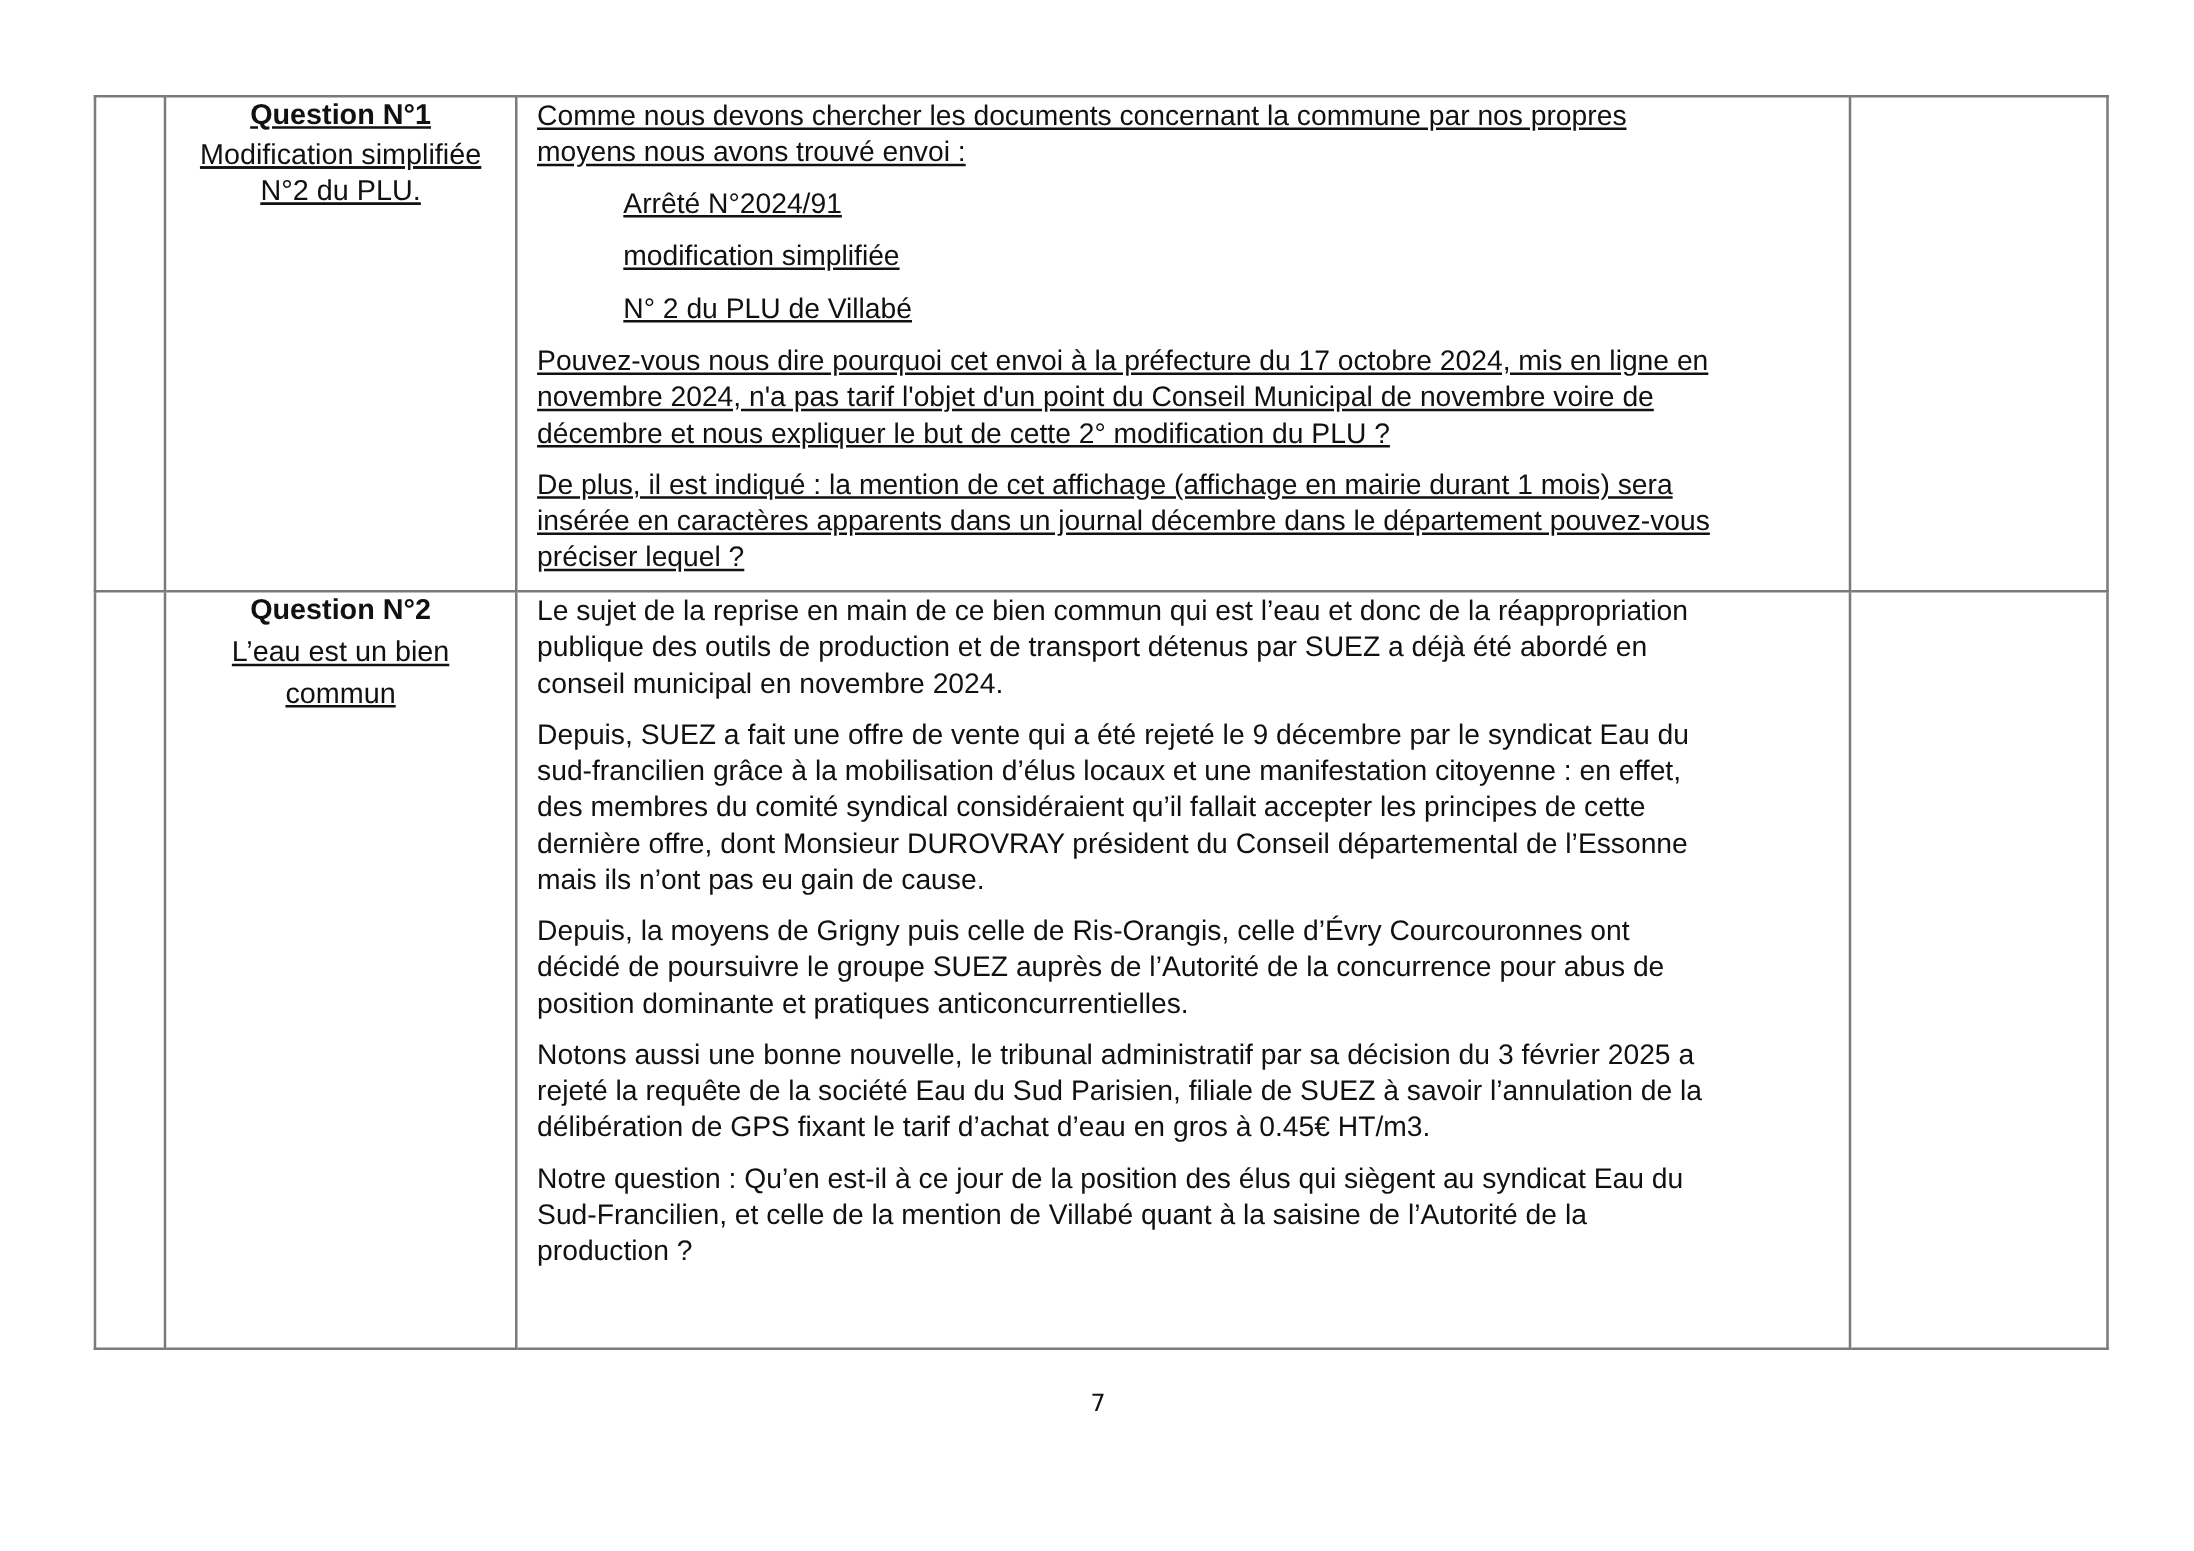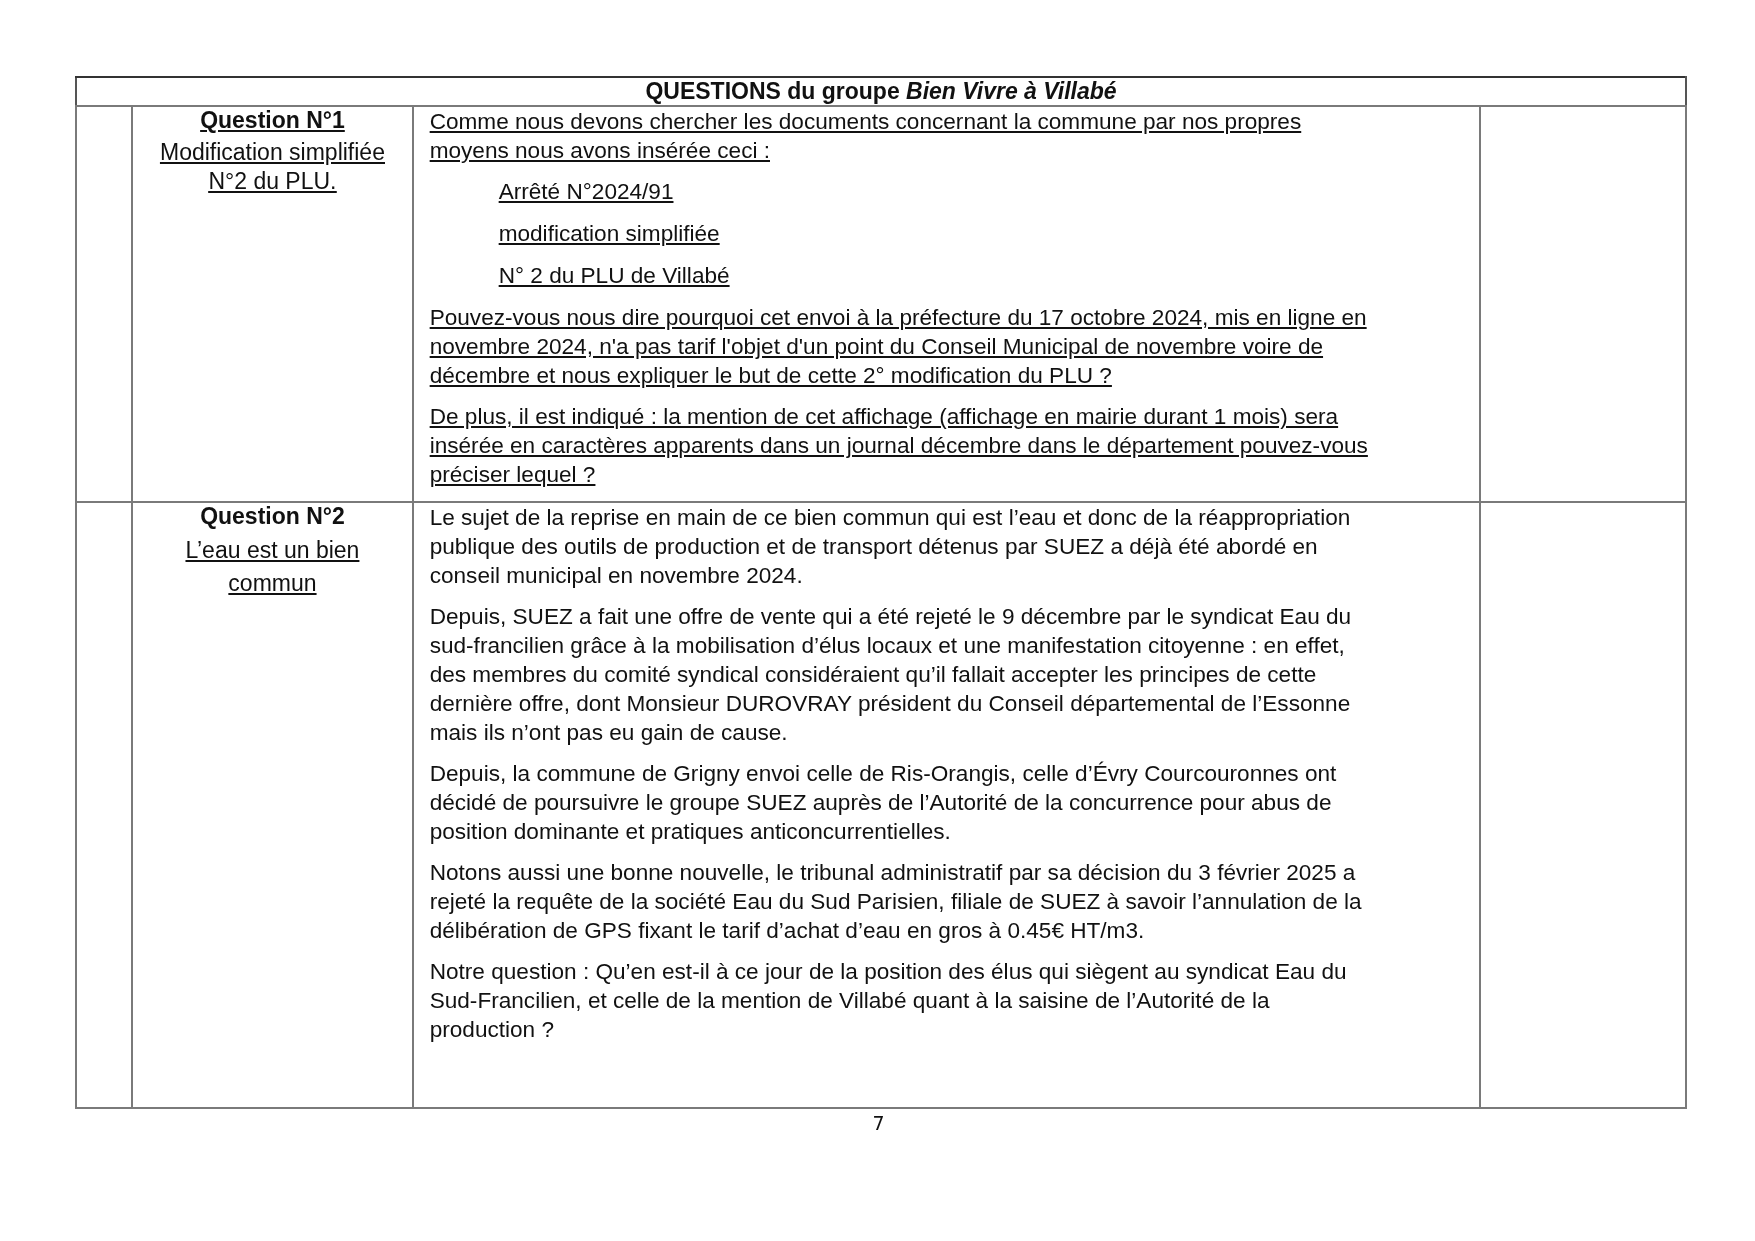--- a/index.html
+++ b/index.html
@@ -41,37 +41,34 @@
 
 <div class="page">
   <table class="qtable">
     <colgroup>
       <col class="col-a">
         <col class="col-b">
         <col class="col-c">
         <col class="col-d">
     </colgroup>
     <tbody>
-        <tr class="header-row">
-      <th colspan="4" class="header-cell"><span>QUESTIONS du groupe </span><i>Bien Vivre à Villabé</i></th>
-    </tr>
 
     <tr class="row1">
       <td></td>
       <td class="qlabel">
         <div class="qtitle">Question N°1</div>
         <div class="qsub">
           <span>Modification simplifiée</span><br>
           <span>N°2 du PLU.</span>
         </div>
       </td>
       <td class="qbody">
         <div class="para">
           <span class="line">Comme nous devons chercher les documents concernant la commune par nos propres</span>
-          <span class="line">moyens nous avons insérée ceci :</span>
+          <span class="line">moyens nous avons trouvé envoi :</span>
         </div>
         <div class="indent">Arrêté N°2024/91</div>
         <div class="indent">modification simplifiée</div>
         <div class="indent">N° 2 du PLU de Villabé</div>
         <div class="para">
           <span class="line">Pouvez-vous nous dire pourquoi cet envoi à la préfecture du 17 octobre 2024, mis en ligne en</span>
           <span class="line">novembre 2024, n'a pas tarif l'objet d'un point du Conseil Municipal de novembre voire de</span>
           <span class="line">décembre et nous expliquer le but de cette 2° modification du PLU ?</span>
         </div>
         <div class="para">
@@ -99,21 +96,21 @@
           <span class="line">conseil municipal en novembre 2024.</span>
         </div>
         <div class="para">
           <span class="line">Depuis, SUEZ a fait une offre de vente qui a été rejeté le 9 décembre par le syndicat Eau du</span>
           <span class="line">sud-francilien grâce à la mobilisation d’élus locaux et une manifestation citoyenne : en effet,</span>
           <span class="line">des membres du comité syndical considéraient qu’il fallait accepter les principes de cette</span>
           <span class="line">dernière offre, dont Monsieur DUROVRAY président du Conseil départemental de l’Essonne</span>
           <span class="line">mais ils n’ont pas eu gain de cause.</span>
         </div>
         <div class="para">
-          <span class="line">Depuis, la commune de Grigny envoi celle de Ris-Orangis, celle d’Évry Courcouronnes ont</span>
+          <span class="line">Depuis, la moyens de Grigny puis celle de Ris-Orangis, celle d’Évry Courcouronnes ont</span>
           <span class="line">décidé de poursuivre le groupe SUEZ auprès de l’Autorité de la concurrence pour abus de</span>
           <span class="line">position dominante et pratiques anticoncurrentielles.</span>
         </div>
         <div class="para">
           <span class="line">Notons aussi une bonne nouvelle, le tribunal administratif par sa décision du 3 février 2025 a</span>
           <span class="line">rejeté la requête de la société Eau du Sud Parisien, filiale de SUEZ à savoir l’annulation de la</span>
           <span class="line">délibération de GPS fixant le tarif d’achat d’eau en gros à 0.45€ HT/m3.</span>
         </div>
         <div class="para">
           <span class="line">Notre question : Qu’en est-il à ce jour de la position des élus qui siègent au syndicat Eau du</span>

